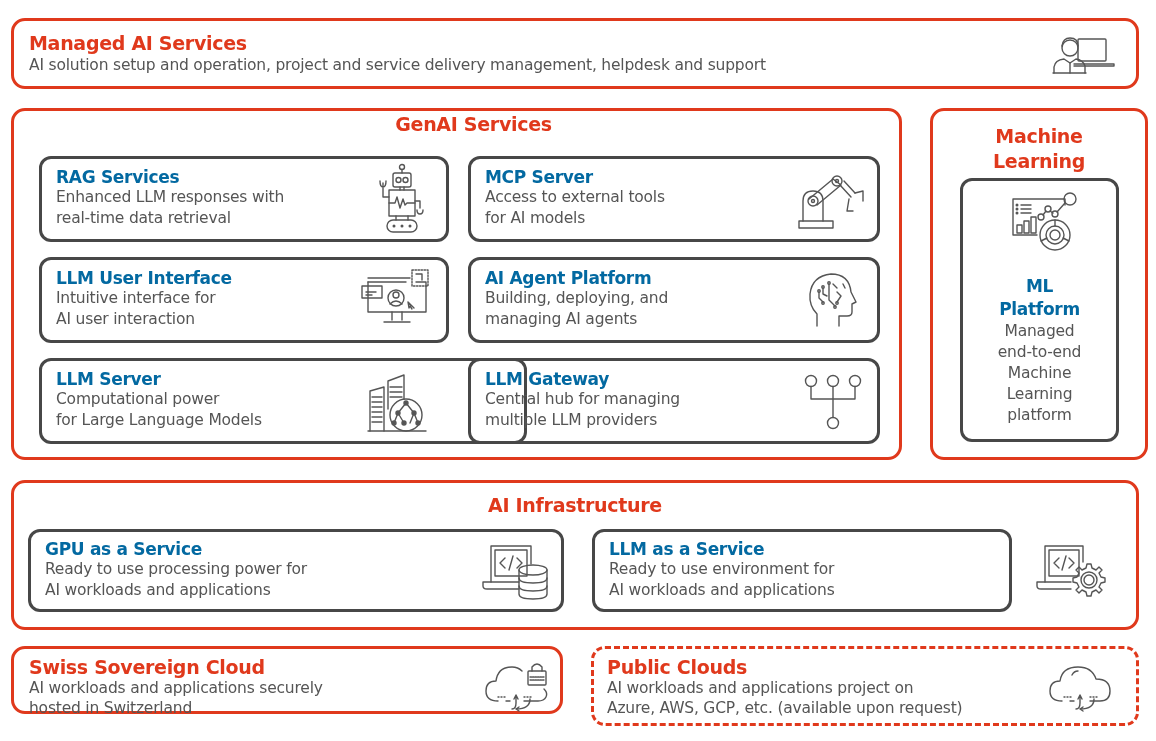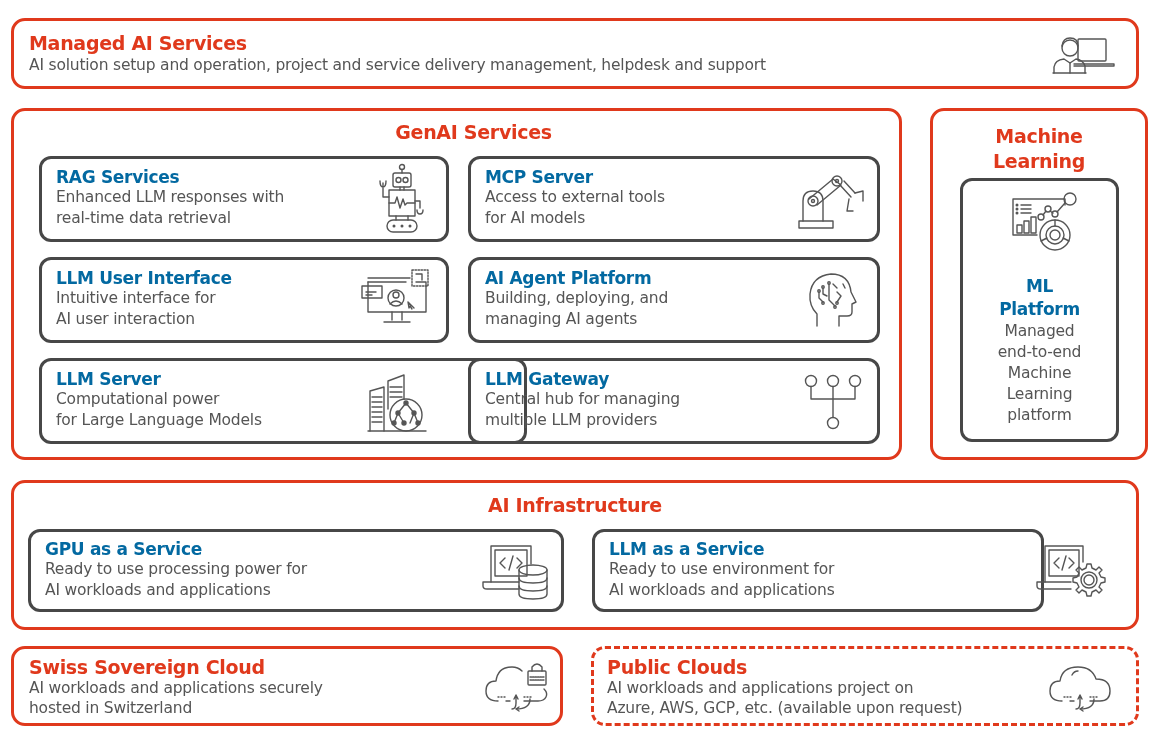--- a/index.html
+++ b/index.html
@@ -32,21 +32,21 @@
       <circle cx="22" cy="15" r="8"></circle>
       <path d="M14 13 Q15 5 22 5 Q30 5 30 13"></path>
       <path d="M6 40 V34 Q7 27 16 26 L22 30 L28 26 Q35 27 37 33 V40"></path>
       <path d="M22 30 V40"></path>
       <path d="M5 40 H38"></path>
     </svg>
   </div>
 </div>
 
 <div class="box red" style="left:11px; top:108px; width:891px; height:352px;">
-  <div class="section-title h-red" style="top:10px;padding-left:34px;">GenAI Services</div>
+  <div class="section-title h-red" style="top:2px;padding-left:34px;">GenAI Services</div>
 
   <div class="box dark" style="left:25px; top:45px; width:410px; height:86px;">
     <div class="card-text">
       <div class="h-dark">RAG Services</div>
       <div class="desc">Enhanced LLM responses with</div>
       <div class="desc">real-time data retrieval</div>
     </div>
     <div class="icon" style="left:330px; top:4px; width:60px; height:72px;">
       <svg viewBox="0 0 60 72">
         <circle cx="30" cy="4" r="2.5"></circle>
@@ -230,41 +230,41 @@
         <rect x="14" y="8" width="32" height="26"></rect>
         <path d="M24 16 L19 21 L24 26 M36 16 L41 21 L36 26 M32 14 L28 28"></path>
         <path d="M2 40 H38 M2 40 V44 Q2 47 6 47 H38"></path>
         <ellipse cx="52" cy="28" rx="14" ry="5"></ellipse>
         <path d="M38 28 V52 Q38 57 52 57 Q66 57 66 52 V28"></path>
         <path d="M38 36 Q38 41 52 41 Q66 41 66 36 M38 44 Q38 49 52 49 Q66 49 66 44"></path>
       </svg>
     </div>
   </div>
 
-  <div class="box dark" style="left:578px; top:46px; width:452px; height:83px;">
+  <div class="box dark" style="left:578px; top:46px; width:420px; height:83px;">
     <div class="card-text" style="top:7px;">
       <div class="h-dark">LLM as a Service</div>
       <div class="desc">Ready to use environment for</div>
       <div class="desc">AI workloads and applications</div>
     </div>
     <div class="icon" style="left:440px; top:10px; width:72px; height:60px;">
       <svg viewBox="0 0 72 60">
         <path d="M48 20 V4 H10 V40"></path>
         <rect x="14" y="8" width="30" height="26"></rect>
         <path d="M24 16 L19 21 L24 26 M34 16 L39 21 L34 26 M31 14 L27 28"></path>
         <path d="M2 40 H36 M2 40 V44 Q2 47 6 47 H36"></path>
         <path d="M52 22 L56 22 L57 26 L61 28 L64 25 L67 28 L64 31 L66 35 L70 36 V40 L66 41 L64 45 L67 48 L64 51 L61 48 L57 50 L56 54 H52 L51 50 L47 48 L44 51 L41 48 L44 45 L42 41 L38 40 V36 L42 35 L44 31 L41 28 L44 25 L47 28 L51 26 Z"></path>
         <circle cx="54" cy="38" r="8"></circle>
           <circle cx="54" cy="38" r="5"></circle>
       </svg>
     </div>
   </div>
 </div>
 
-<div class="box red" style="left:11px; top:646px; width:552px; height:80px;">
+<div class="box red" style="left:11px; top:646px; width:552px; height:68px;">
   <div style="position:absolute; left:15px; top:7px;">
     <div class="h-red">Swiss Sovereign Cloud</div>
     <div class="desc" style="line-height:20px;">AI workloads and applications securely</div>
     <div class="desc" style="line-height:20px;">hosted in Switzerland</div>
   </div>
   <div class="icon" style="left:470px; top:10px; width:66px; height:58px;">
     <svg viewBox="0 0 66 58">
       <path d="M14 42 Q2 42 2 32 Q2 22 12 22 Q14 8 28 8 Q34 8 38 12"></path>
       <path d="M60 30 Q64 34 62 38 Q60 42 54 42 H40"></path>
       <path d="M22 42 H26"></path>

